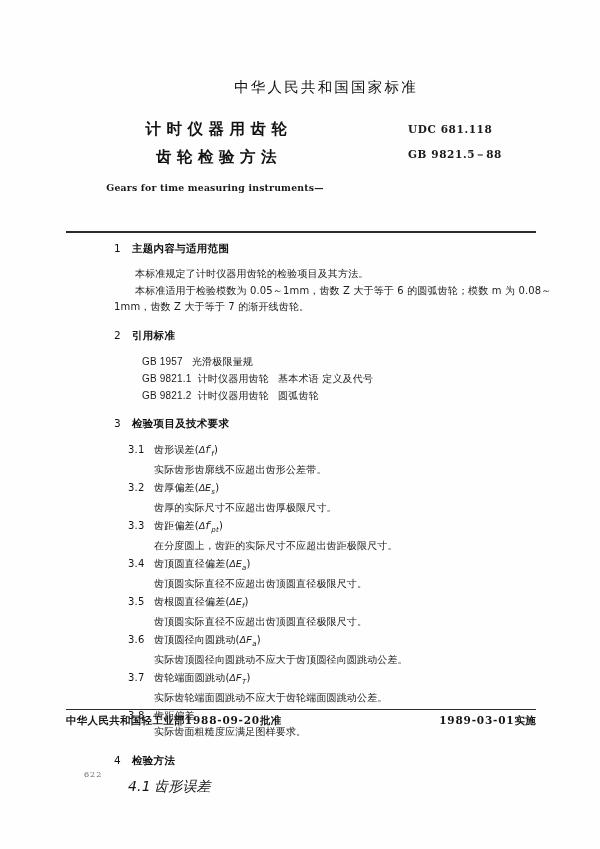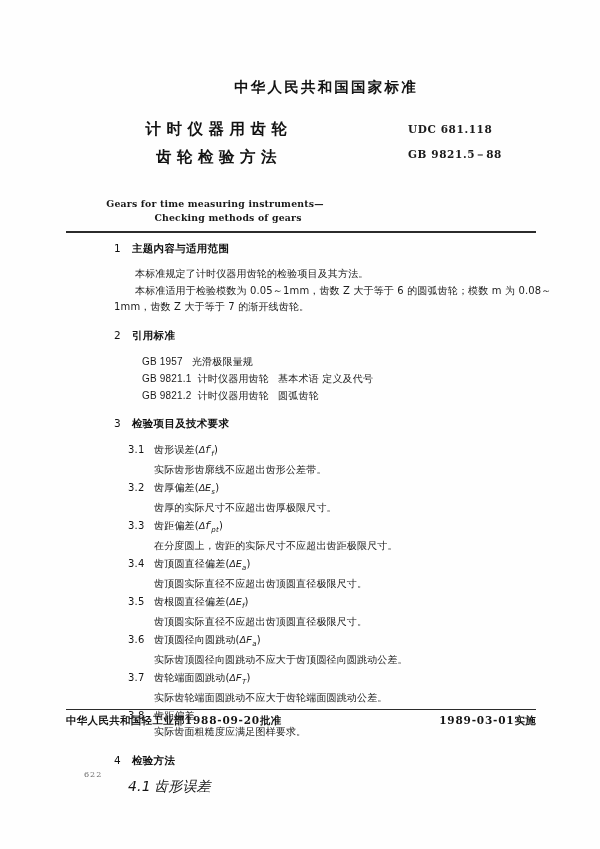--- a/index.html
+++ b/index.html
@@ -25,21 +25,21 @@
 
   
   .masthead {
     position: absolute;
     left: 0; top: 78px;
     width: 600px;
   }
   .national-std {
     text-align: center;
     font-size: 14.5px;
-    font-weight: bold;
+    font-weight: normal;
     letter-spacing: 2.2px;
     color: #131313;
     padding-left: 12px;
     margin-left: 40px;
   }
   .title-row {
     position: relative;
     margin-top: 18px;
     height: 62px;
   }
@@ -66,21 +66,21 @@
   }
   .code-line {
     font-size: 10.5px;
     font-weight: bold;
     line-height: 25px;
     color: #1b1b1b;
     letter-spacing: 0.6px;
     font-family: "DejaVu Serif", "Liberation Serif", serif;
   }
   .en-block {
-    margin-top: 20px;
+    margin-top: 4px;
     width: 430px;
     text-align: center;
   }
   .en-line {
     font-size: 9.3px;
     font-weight: bold;
     line-height: 14px;
     color: #181818;
     font-family: "DejaVu Serif", "Liberation Serif", serif;
     letter-spacing: 0.2px;
@@ -236,21 +236,20 @@
         <div class="title-line">齿轮检验方法</div>
       </div>
       <div class="code-block">
         <div class="code-line">UDC  681.118</div>
         <div class="code-line">GB 9821.5－88</div>
       </div>
     </div>
 
     <div class="en-block">
       <div class="en-line">Gears for time measuring instruments—</div>
-      <div class="en-line indent">Checking methods of gears</div>
     </div>
   </div>
 
   <div class="rule-top"></div>
 
   <div class="content">
 
     <div class="sec-head">
       <span class="num">1</span><span>主题内容与适用范围</span>
     </div>

